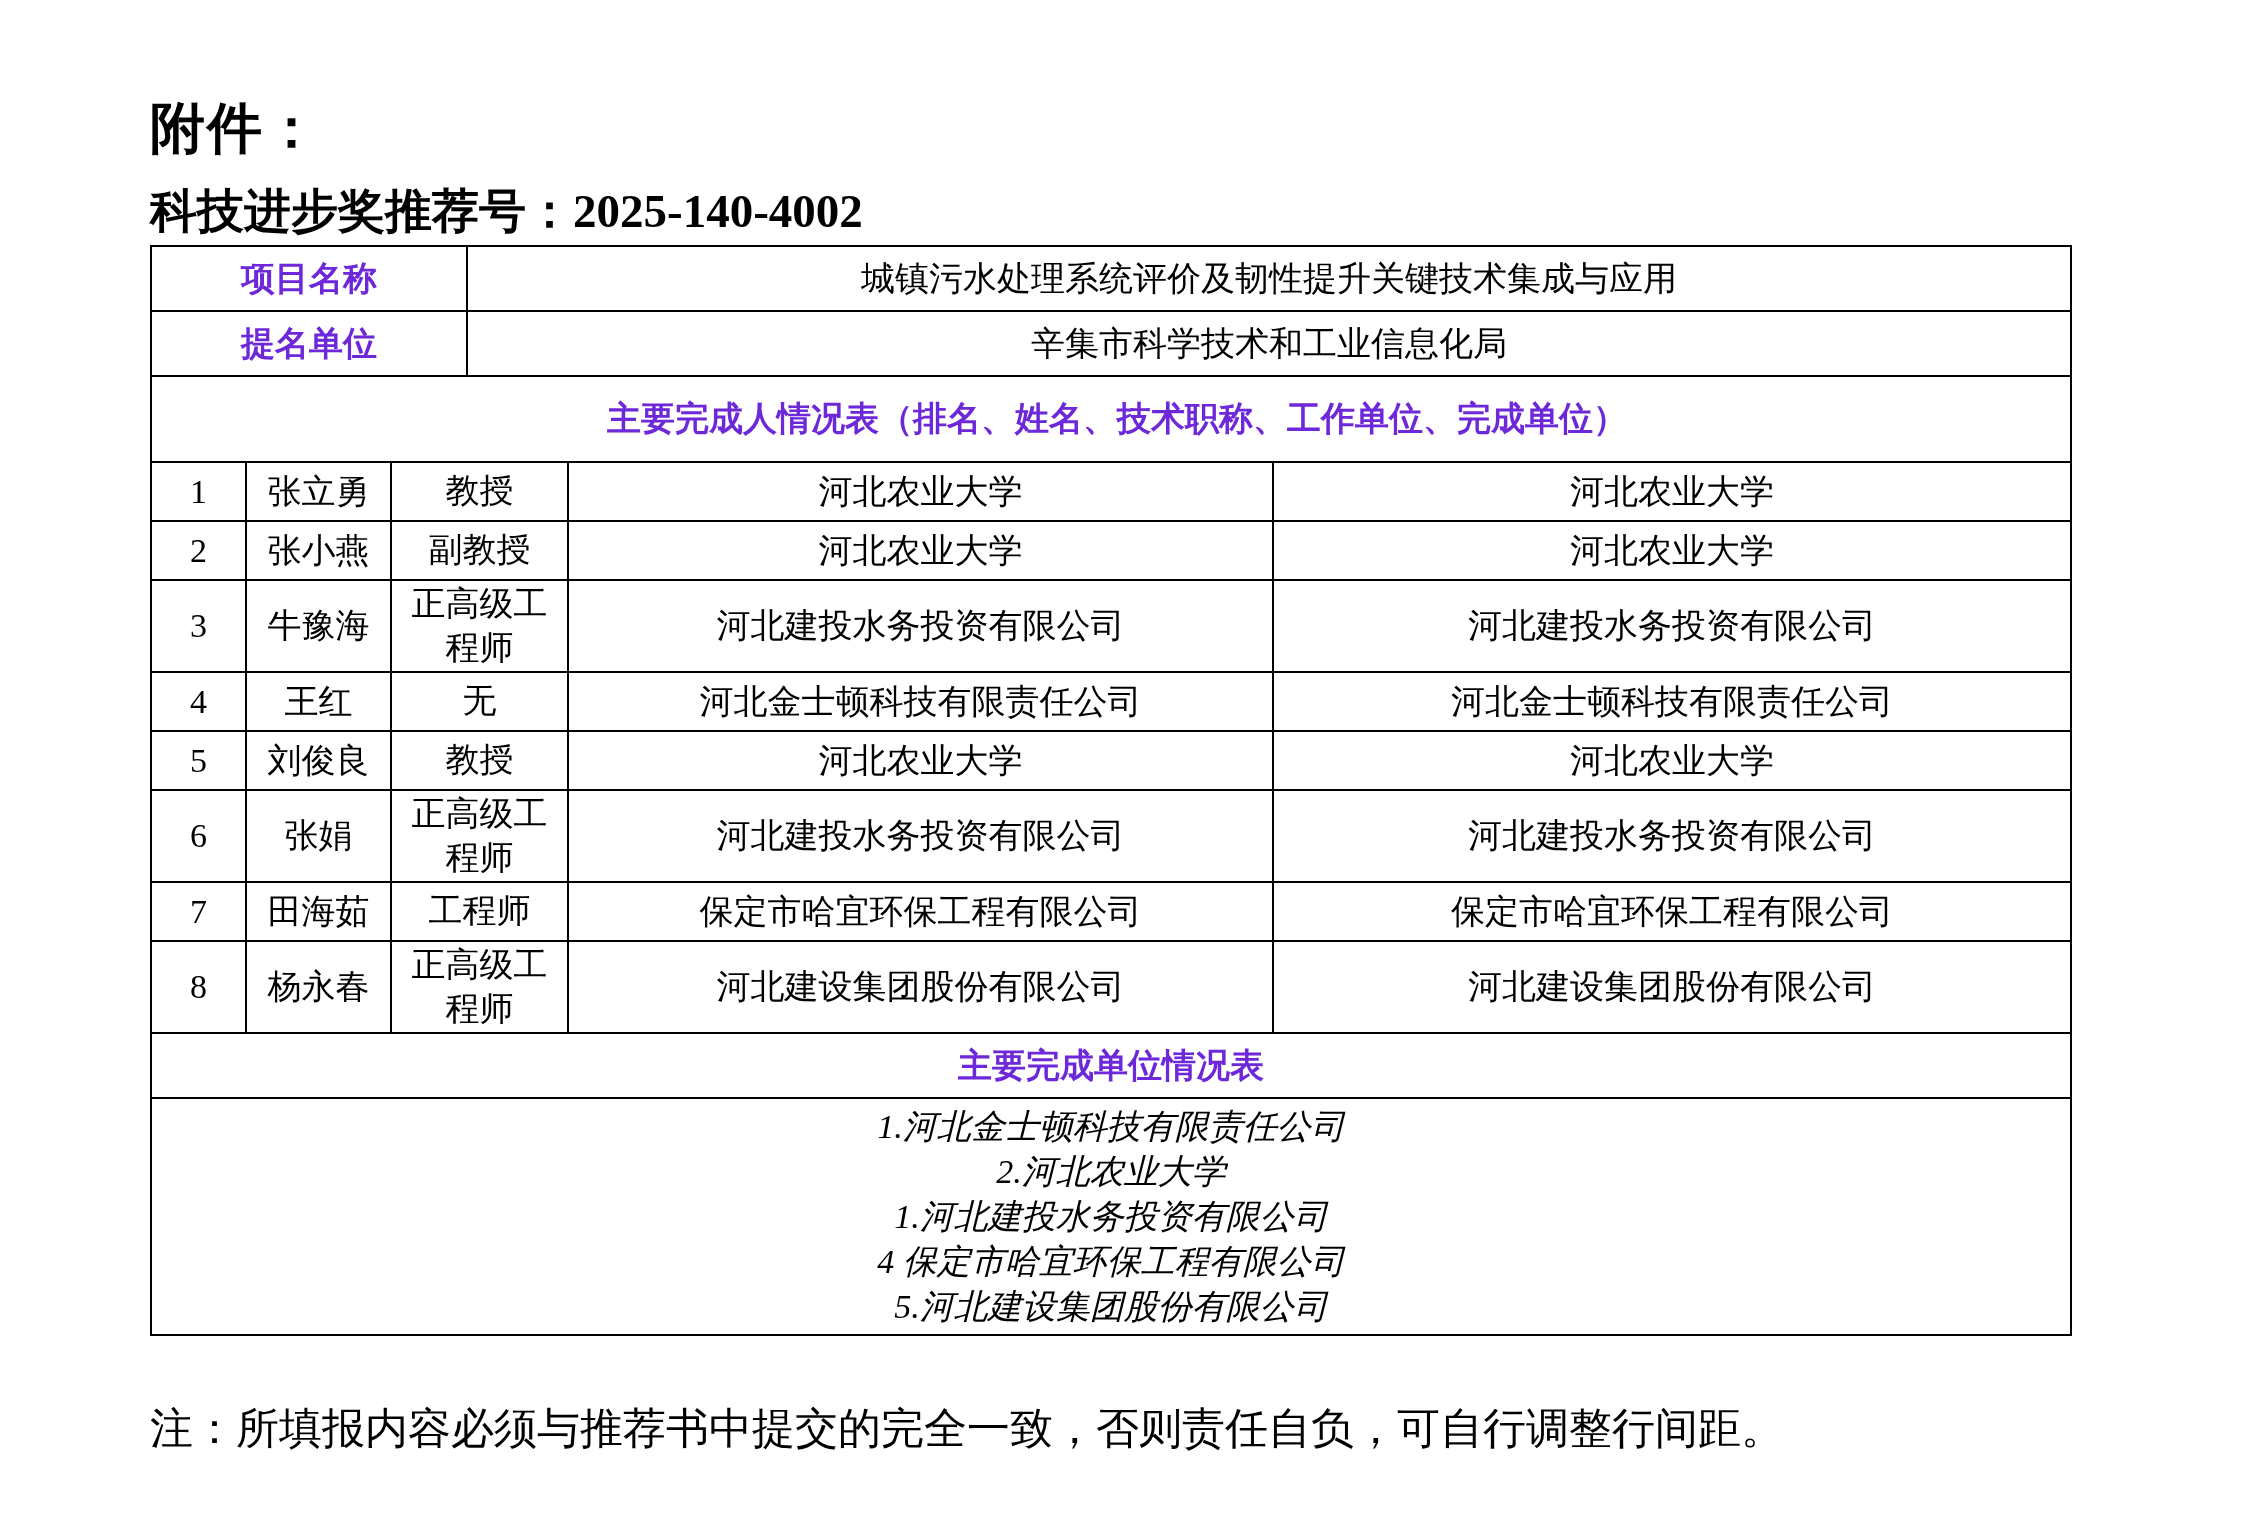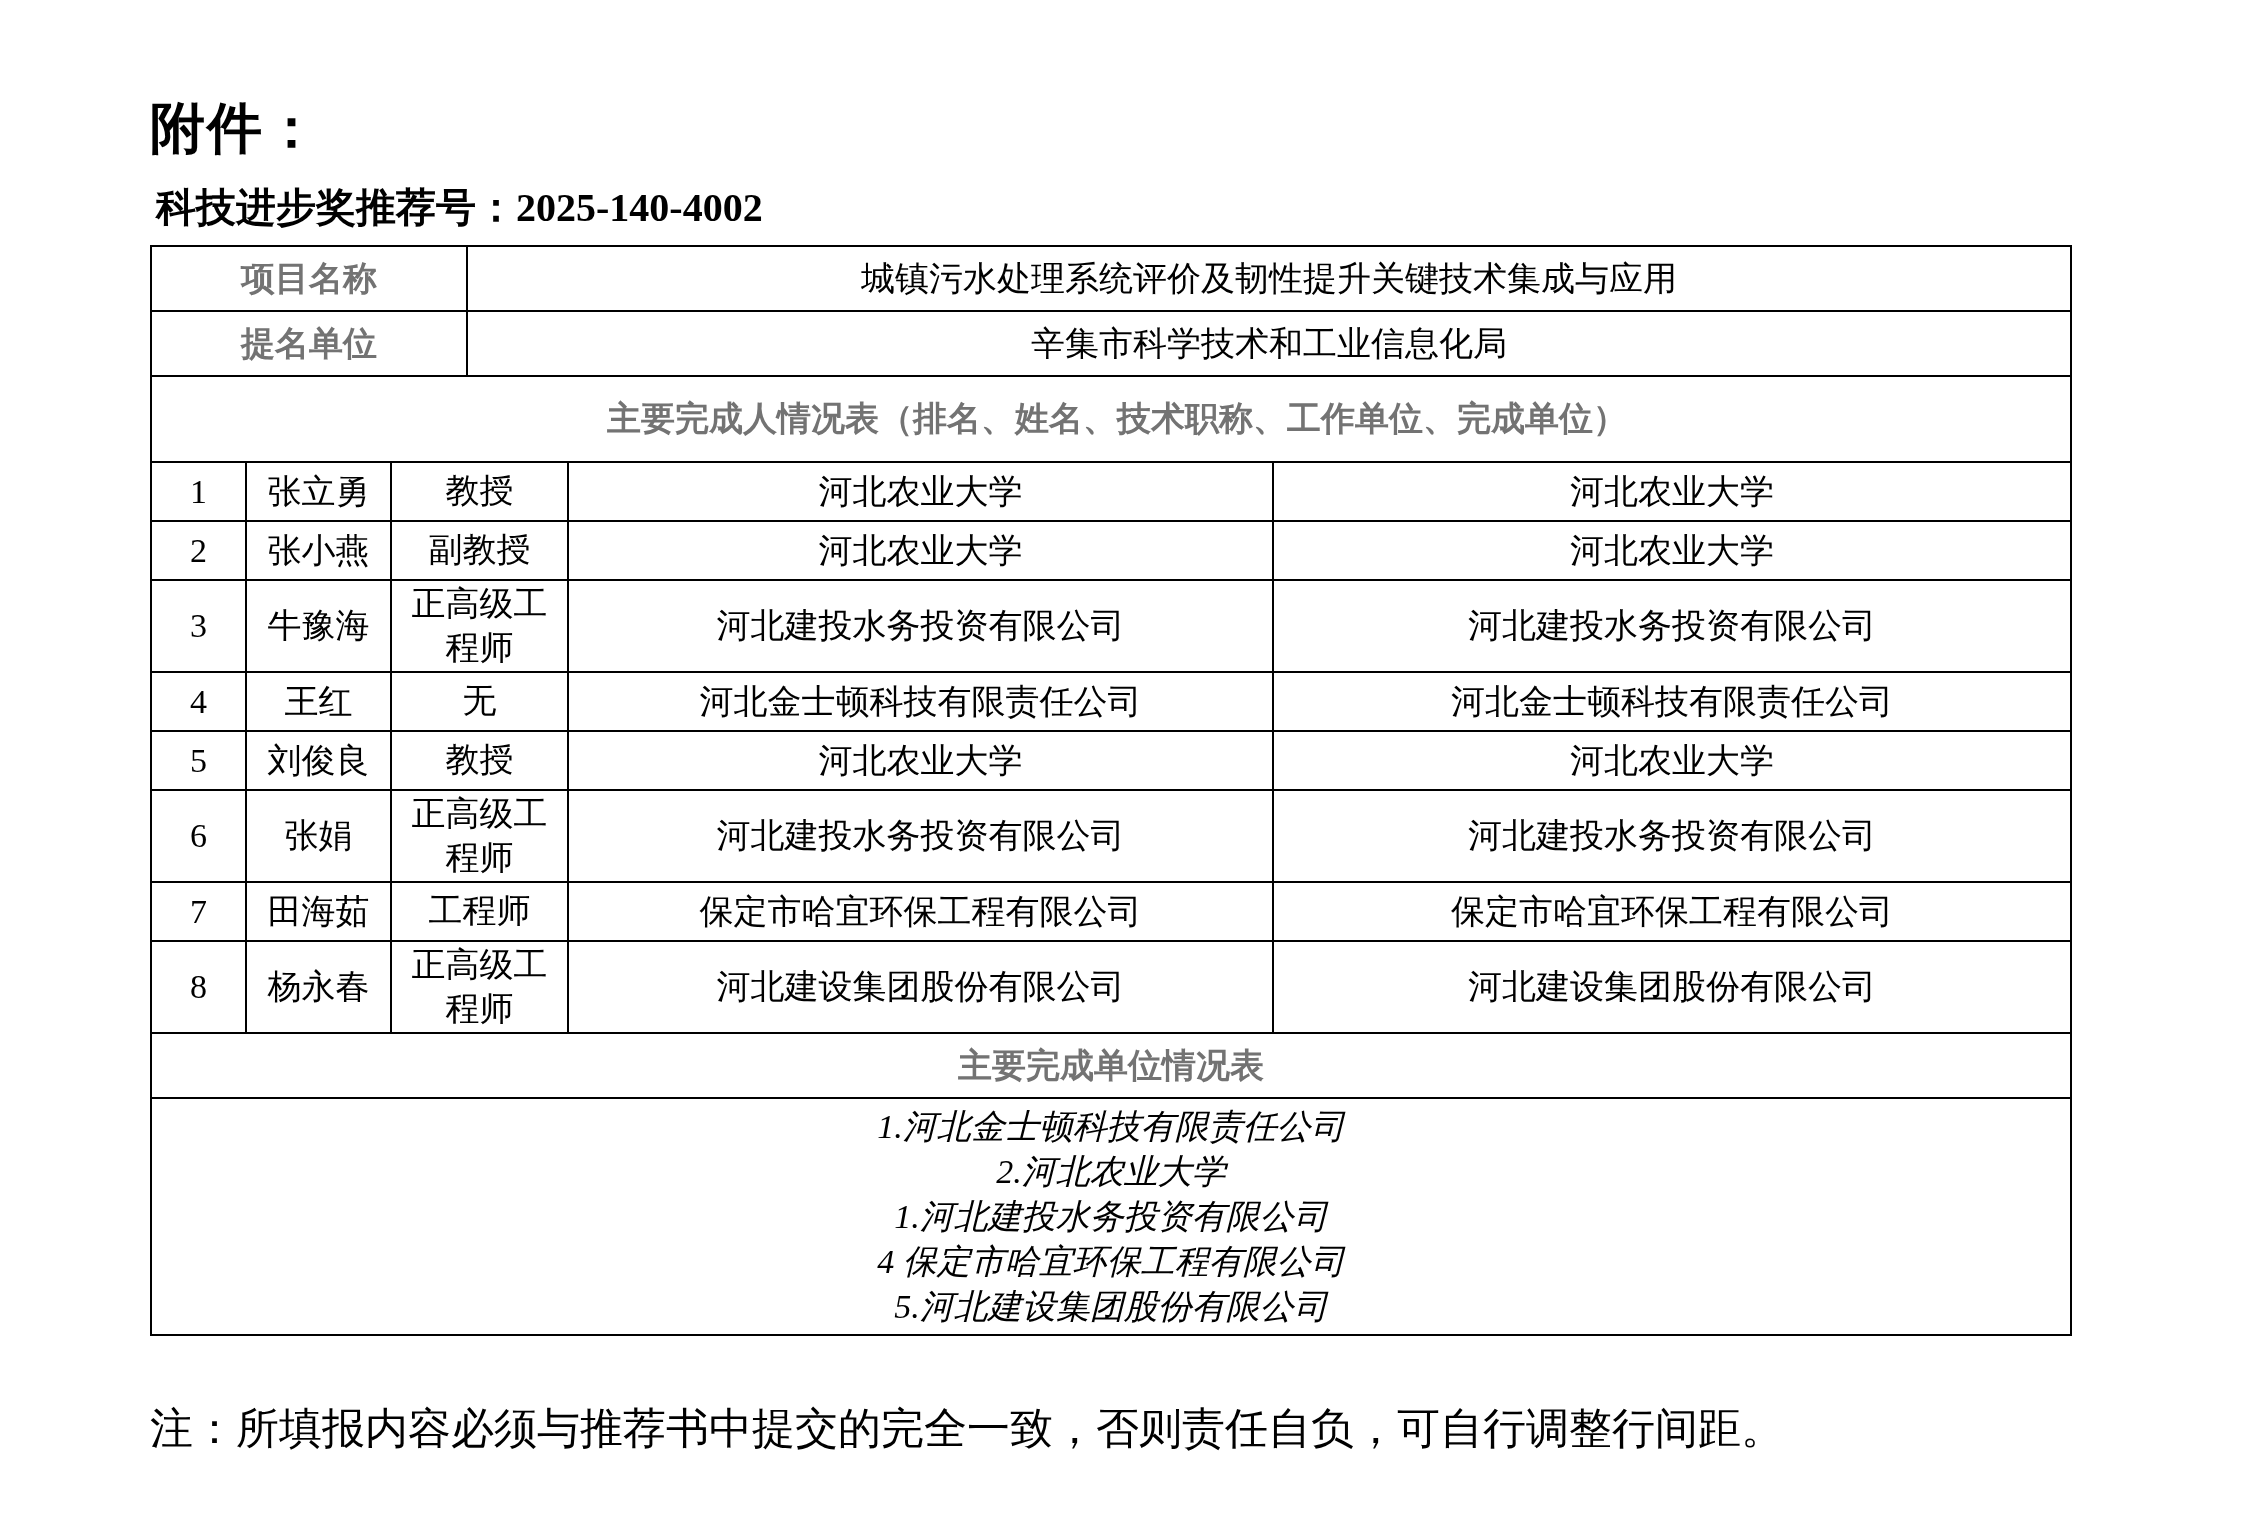--- a/index.html
+++ b/index.html
@@ -15,23 +15,23 @@
   .attachment {
     position: absolute;
     left: 150px;
     top: 92px;
     font-size: 55px;
     font-weight: bold;
     letter-spacing: 2px;
   }
   .rec-line {
     position: absolute;
-    left: 156px;
+    left: 150px;
     top: 180px;
-    font-size: 40px;
+    font-size: 47px;
     font-weight: bold;
     white-space: nowrap;
   }
   .rec-line .rec-number { font-family: "Liberation Serif", "DejaVu Serif", serif; }
   table.main {
     position: absolute;
     left: 150px;
     top: 245px;
     width: 1920px;
     border-collapse: collapse;
@@ -46,21 +46,21 @@
     overflow: hidden;
   }
   tr.r-info td { height: 63px; }
   tr.r-title td { height: 84px; padding-left: 16px; }
   tr.r-head td { height: 75px; }
   tr.r-single td { height: 57px; }
   tr.r-double td { height: 90px; }
   tr.r-title2 td { height: 63px; }
   tr.r-list td { height: 235px; font-style: italic; }
   td.info-label, td.section-title {
-    color: #737373;
+    color: #6d28d9;
     font-weight: bold;
     font-size: 36px;
   }
   tr.r-head td { font-weight: bold; font-size: 35px; }
   td.cell-title { padding: 0 8px; line-height: 1.3; }
   td.list-cell {
     text-align: left;
     vertical-align: top;
     padding: 8px 14px;
     font-size: 30px;

